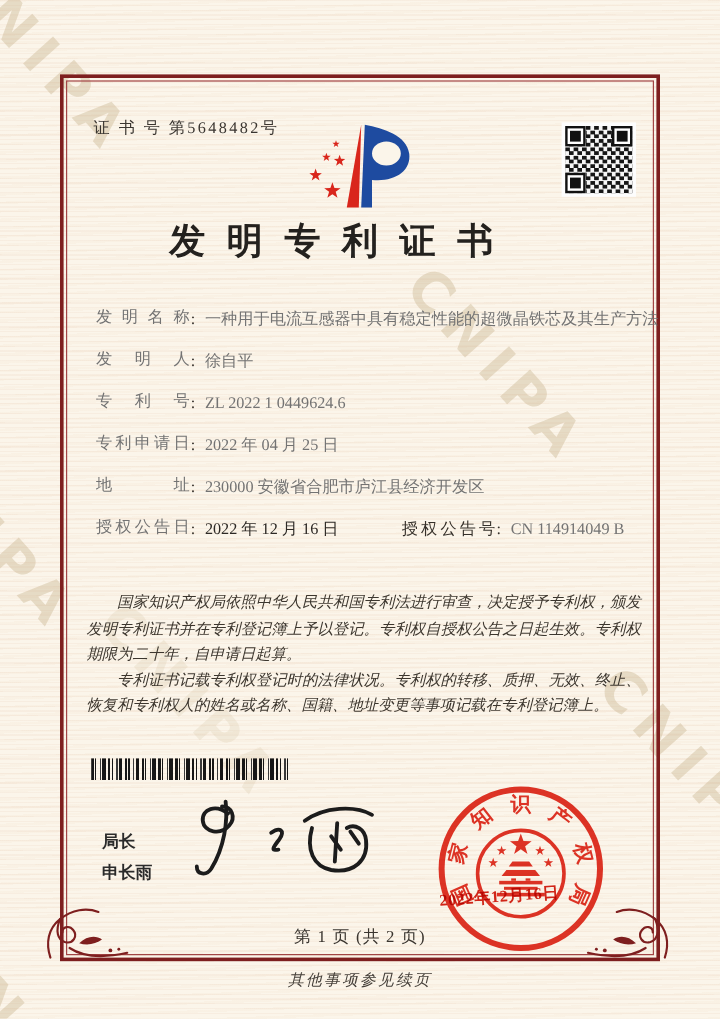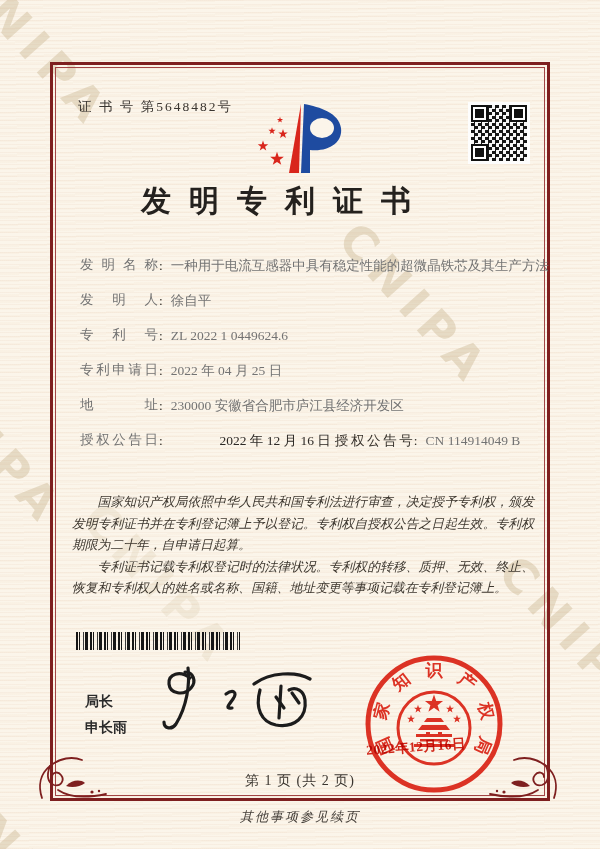--- a/index.html
+++ b/index.html
@@ -39,21 +39,21 @@
   .title{position:absolute;left:0;width:552px;top:181px;text-align:center;
     font-size:30px;font-weight:bold;color:#24211e;letter-spacing:18px;padding-left:18px;
     box-sizing:border-box;z-index:4;}
   
   .fields{position:absolute;left:80px;top:248px;width:462px;z-index:4;}
   .f-row{height:35px;line-height:35px;font-size:13.5px;color:#35302a;white-space:nowrap;}
   .f-label{display:inline-block;width:78px;text-align:justify;text-align-last:justify;
     vertical-align:top;color:#737373;font-family:Liberation Mono, monospace;}
   .f-colon{display:inline-block;margin:0 8px 0 1px;}
   .f-value{color:#737373;}
-  .f-value2{color:#2d2925;display:inline-block;width:160px;text-align:right;}
+  .f-value2{color:#2d2925;display:inline-block;width:160px;}
   .f-label2{display:inline-block;width:78px;text-align:justify;text-align-last:justify;
     margin-left:4px;}
   
   .body-text{position:absolute;left:72px;top:492px;width:462px;z-index:4;
     font-size:12.8px;line-height:21.5px;color:#3c362e;text-align:justify;font-style:italic;}
   .body-text p{margin:0;text-indent:2em;}
   
   .barcode{position:absolute;left:76px;top:632px;width:164px;height:18px;z-index:4;
     background:repeating-linear-gradient(90deg,
       #161616 0 2px,transparent 2px 3px,

